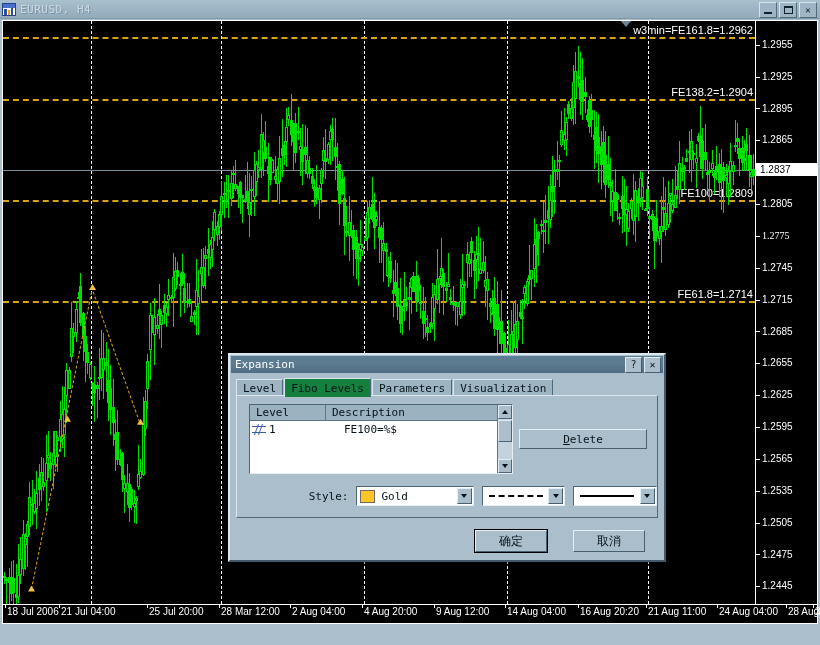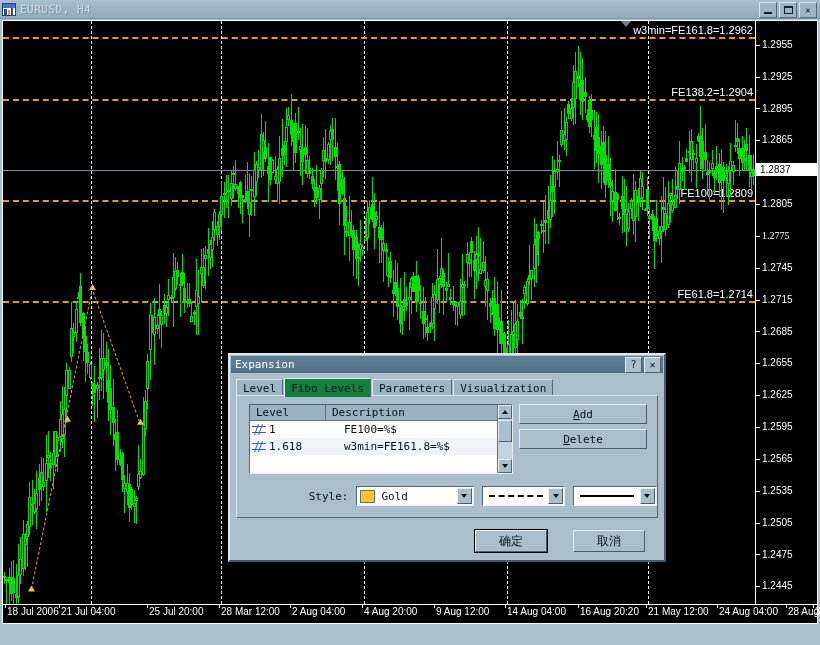--- a/index.html
+++ b/index.html
@@ -1633,21 +1633,21 @@
         <div class="t-tick" style="left: 289px;">2 Aug 04:00</div>
         <div class="t-mark" style="left: 287px;"></div>
         <div class="t-tick" style="left: 361px;">4 Aug 20:00</div>
         <div class="t-mark" style="left: 359px;"></div>
         <div class="t-tick" style="left: 433px;">9 Aug 12:00</div>
         <div class="t-mark" style="left: 431px;"></div>
         <div class="t-tick" style="left: 504px;">14 Aug 04:00</div>
         <div class="t-mark" style="left: 502px;"></div>
         <div class="t-tick" style="left: 577px;">16 Aug 20:20</div>
         <div class="t-mark" style="left: 575px;"></div>
-        <div class="t-tick" style="left: 645px;">21 May 12:00</div>
+        <div class="t-tick" style="left: 645px;">21 Aug 11:00</div>
         <div class="t-mark" style="left: 643px;"></div>
         <div class="t-tick" style="left: 716px;">24 Aug 04:00</div>
         <div class="t-mark" style="left: 714px;"></div>
         <div class="t-tick" style="left: 785px;">28 Aug 20:00</div>
         <div class="t-mark" style="left: 783px;"></div>
         <div class="t-tick" style="left: 812px;">31 Aug 12</div>
         <div class="t-mark" style="left: 810px;"></div>
       </div>
   </div>
 
@@ -1686,47 +1686,32 @@
               <i class="h" style="top:2px"></i>
                 <i class="h" style="top:8px"></i>
               <i class="s" style="left:4px"></i>
                 <i class="s" style="left:8px"></i>
             </span>
             <span>1</span>
           </div>
           <div class="lv-c2">FE100=%$</div>
         </div>
 
-        <div class="lv-row alt">
-          <div class="lv-c1">
-            <span class="fibicon">
-              <i class="h" style="top:2px"></i>
-                <i class="h" style="top:8px"></i>
-              <i class="s" style="left:4px"></i>
-                <i class="s" style="left:8px"></i>
-            </span>
-            <span>1.618</span>
-          </div>
-          <div class="lv-c2">w3min=FE161.8=%$</div>
-        </div>
 
         <div class="lv-scroll">
           <div class="sc-btn">
               <span class="arw up"></span>
             </div>
           <div class="sc-thumb"></div>
           <div class="sc-btn bot">
               <span class="arw dn"></span>
             </div>
         </div>
       </div>
 
-      <div class="sbtn" style="top:8px">
-          <span><u>A</u><span>dd</span></span>
-        </div>
       <div class="sbtn" style="top:33px">
           <span><u>D</u><span>elete</span></span>
         </div>
 
       <div class="style-row">
         <div class="style-lbl">Style:</div>
 
         <div class="combo color">
           <span class="swatch"></span>
           <span class="combo-text">Gold</span>

